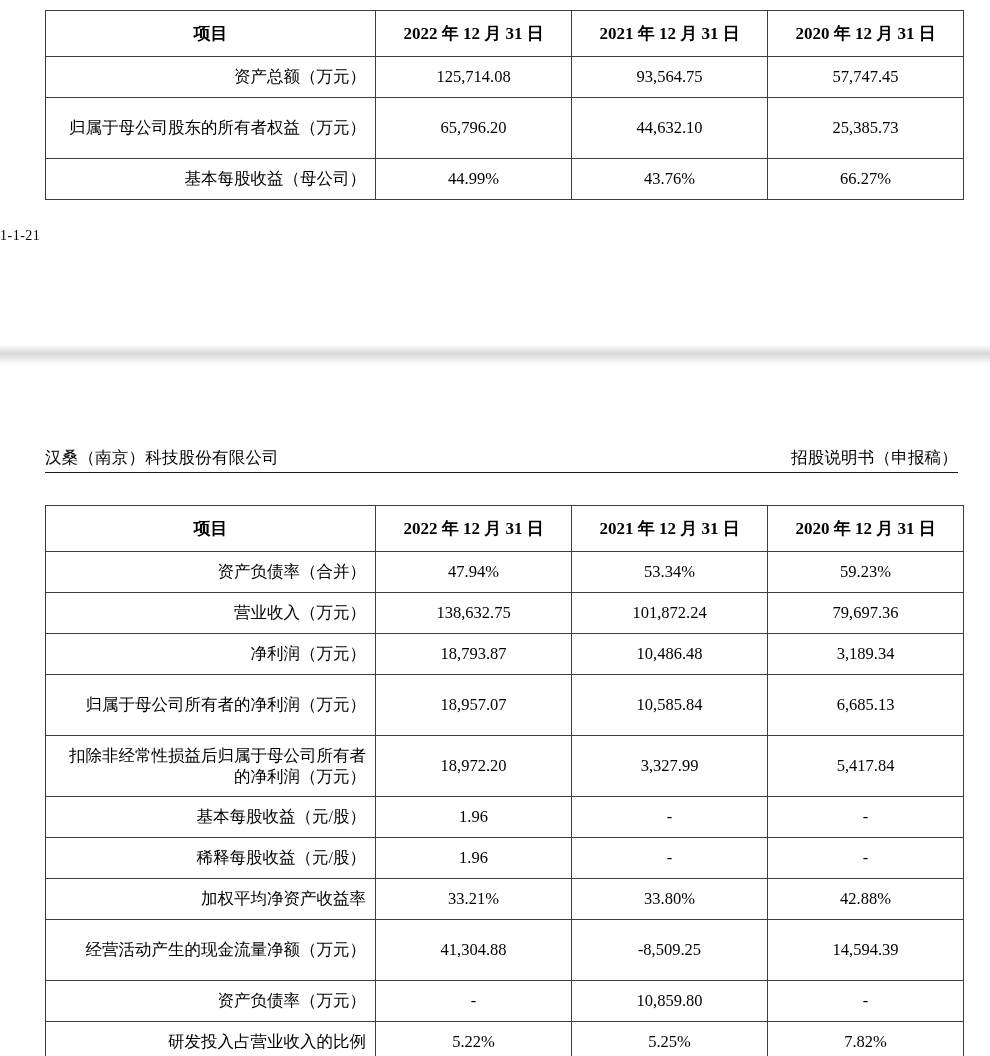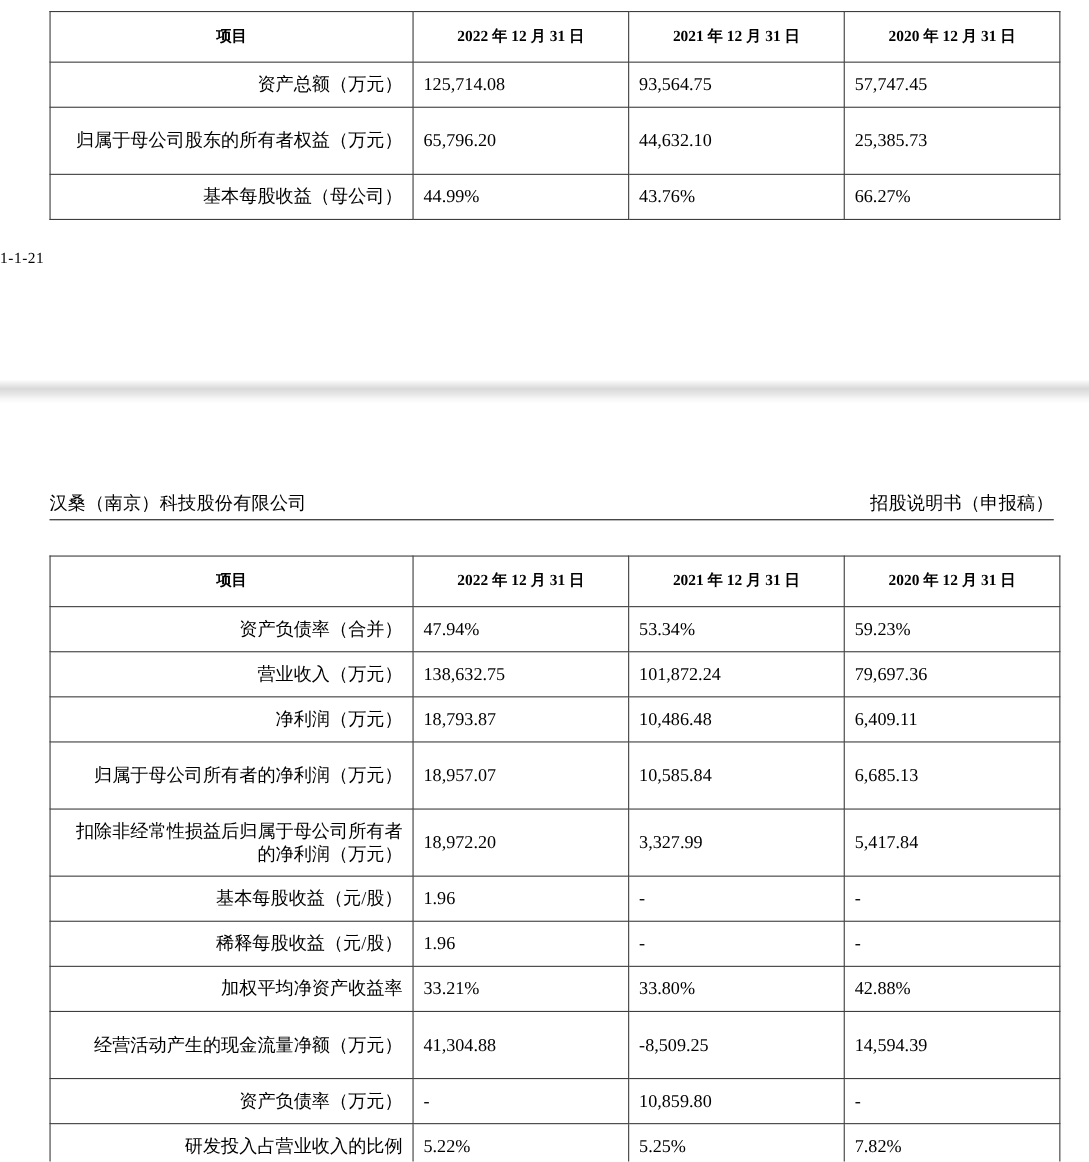--- a/index.html
+++ b/index.html
@@ -70,27 +70,27 @@
     border: 1px solid #3d3d3d;
     padding: 4px 9px;
     vertical-align: middle;
     font-weight: normal;
     line-height: 1.28;
   }
   table.fin thead th {
     font-weight: bold;
     text-align: center;
     height: 46px;
-    font-size: 14px;
+    font-size: 17px;
   }
   table.fin td.item {
     text-align: right;
   }
   table.fin td.val {
-    text-align: left;
+    text-align: center;
     white-space: nowrap;
   }
   .col-item  { width: 330px; }
   .col-y     { width: 196px; }
 
   #table-one {
     left: 45px;
     top: 10px;
     width: 913px;
   }
@@ -189,21 +189,21 @@
       <tr>
         <td class="item">营业收入（万元）</td>
         <td class="val">138,632.75</td>
         <td class="val">101,872.24</td>
         <td class="val">79,697.36</td>
       </tr>
       <tr>
         <td class="item">净利润（万元）</td>
         <td class="val">18,793.87</td>
         <td class="val">10,486.48</td>
-        <td class="val">6,409.11</td>
+        <td class="val">3,189.34</td>
       </tr>
       <tr class="tall">
         <td class="item">归属于母公司所有者的净利润（万元）</td>
         <td class="val">18,957.07</td>
         <td class="val">10,585.84</td>
         <td class="val">6,685.13</td>
       </tr>
       <tr class="tall">
         <td class="item">扣除非经常性损益后归属于母公司所有者的净利润（万元）</td>
         <td class="val">18,972.20</td>

